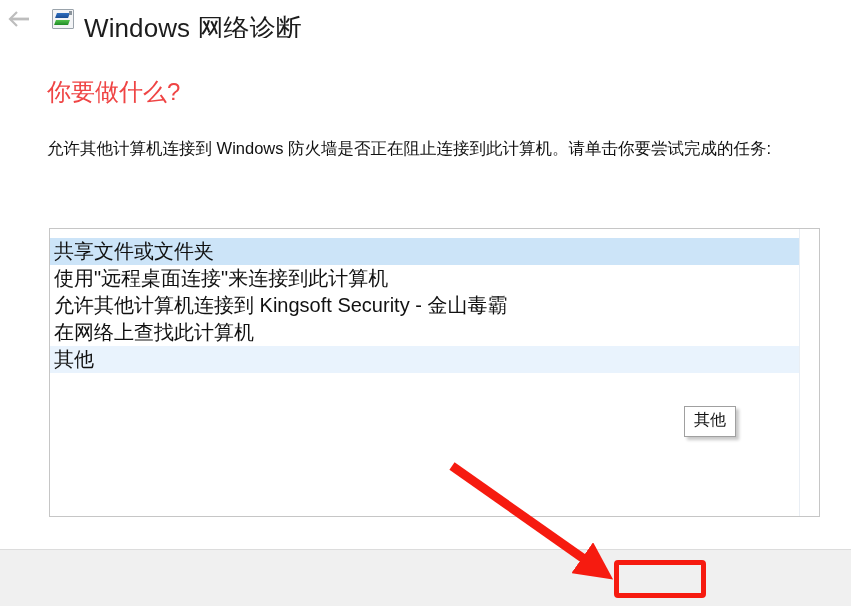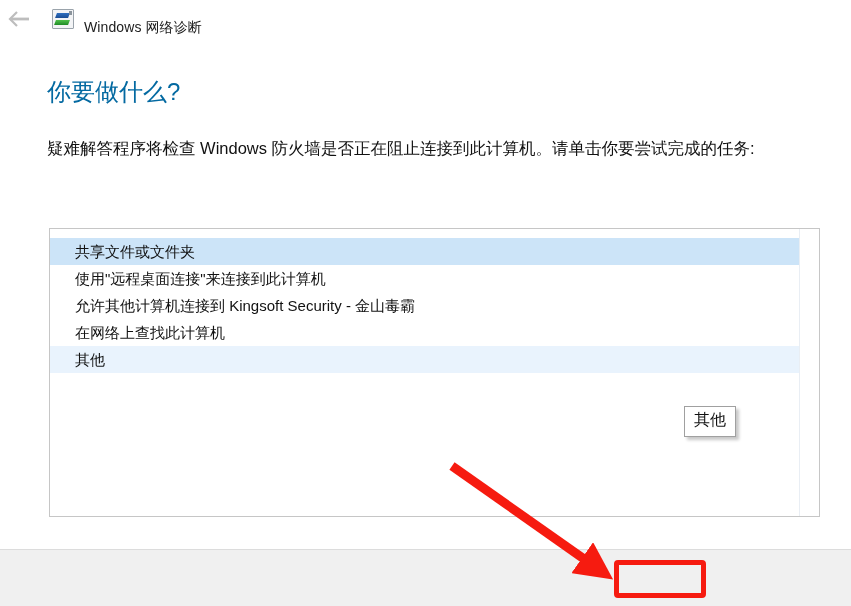--- a/index.html
+++ b/index.html
@@ -58,41 +58,41 @@
   }
   .title-icon .dot {
     position: absolute;
     right: 1px; top: 1px;
     width: 3px; height: 4px;
     background: #8b949c;
   }
 
   .title-text {
     margin-left: 10px;
-    font-size: 14px;
+    font-size: 26px;
     color: #1c1c1c;
     letter-spacing: 0.1px;
     white-space: nowrap;
     margin-top: 18px;
   }
 
   
   .content {
     position: absolute;
     left: 0; top: 38px;
     width: 851px;
     height: 511px;
     background: #ffffff;
   }
 
   .page-heading {
     position: absolute;
     left: 47px; top: 38px;
     font-size: 24px;
-    color: #0369a1;
+    color: #ef4444;
     white-space: nowrap;
   }
 
   .page-desc {
     position: absolute;
     left: 47px; top: 95px;
     width: 786px;
     font-size: 16.5px;
     color: #111111;
     line-height: 30px;
@@ -110,22 +110,22 @@
     display: flex;
   }
   .list-items {
     flex: 1 1 auto;
     padding-top: 9px;
     min-width: 0;
   }
   .list-item {
     height: 27px;
     line-height: 27px;
-    padding-left: 25px;
-    font-size: 15px;
+    padding-left: 4px;
+    font-size: 20px;
     color: #111111;
     white-space: nowrap;
     overflow: hidden;
   }
   .list-item.selected { background: #cce4f8; }
   .list-item.hovered  { background: #e9f3fd; }
 
   .list-scrollbar {
     width: 20px;
     background: #ffffff;
@@ -191,21 +191,21 @@
     <span class="bar-green"></span>
     <span class="dot"></span>
   </div>
   <div class="title-text">Windows 网络诊断</div>
 </div>
 
 <div class="content">
 
   <div class="page-heading">你要做什么?</div>
 
-  <div class="page-desc">疑难解答程序将检查 Windows 防火墙是否正在阻止连接到此计算机。请单击你要尝试完成的任务:</div>
+  <div class="page-desc">允许其他计算机连接到 Windows 防火墙是否正在阻止连接到此计算机。请单击你要尝试完成的任务:</div>
 
   <div class="listbox">
     <div class="list-items">
       <div class="list-item selected">
         <span>共享文件或文件夹</span>
       </div>
       <div class="list-item">
         <span>使用"远程桌面连接"来连接到此计算机</span>
       </div>
       <div class="list-item">

